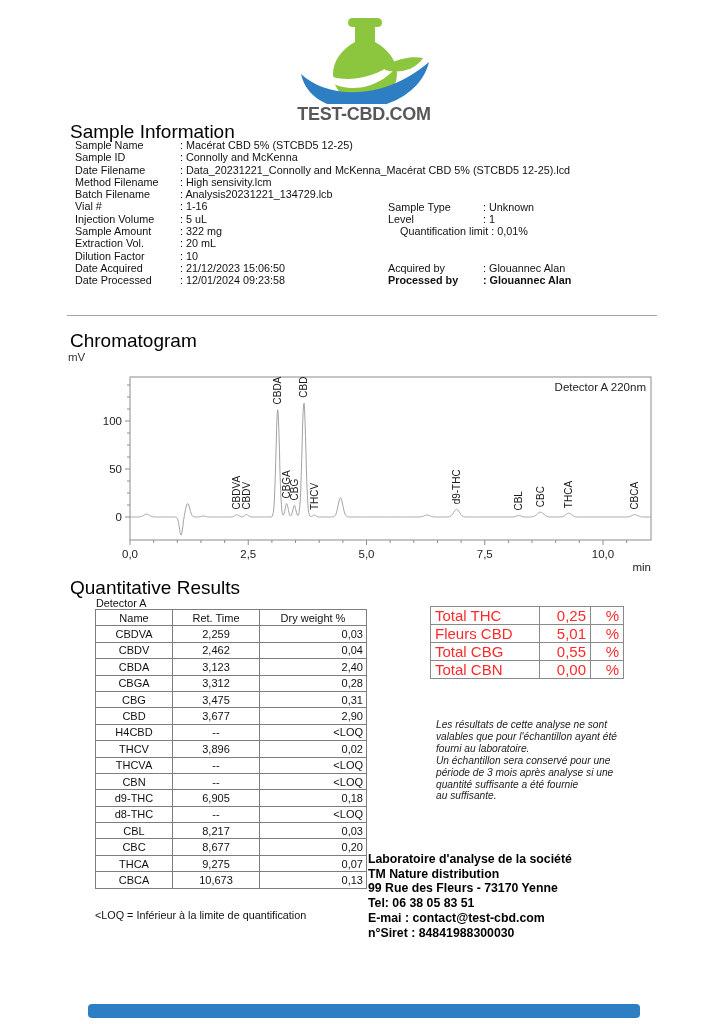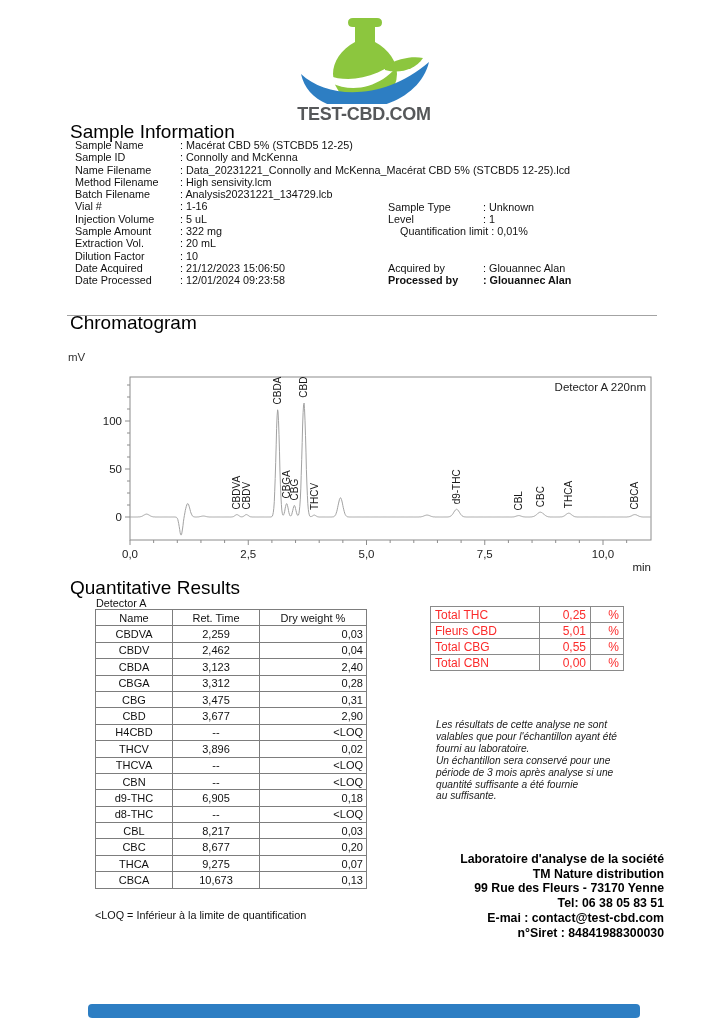--- a/index.html
+++ b/index.html
@@ -23,28 +23,28 @@
   .detector-a { position:absolute; left:96px; top:597px; font-size:10.8px; }
   table.results { position:absolute; left:95px; top:609px; border-collapse:collapse; font-size:11px; }
   table.results td, table.results th { border:1px solid #7d7d7d; height:15.4px; padding:0 3px; font-weight:normal; }
   table.results .c-name  { width:70px;  text-align:center; }
   table.results .c-rt    { width:80px;  text-align:center; }
   table.results .c-dw    { width:100px; text-align:right; }
   table.results th.c-dw  { text-align:center; }
   table.results th.c-rt, table.results th.c-name { text-align:center; }
   .loq-note { position:absolute; left:95px; top:909px; width:268px; font-size:10.8px; }
   
-  table.totals { position:absolute; left:430px; top:606px; border-collapse:collapse; font-size:12px; }
+  table.totals { position:absolute; left:430px; top:606px; border-collapse:collapse; font-size:15px; }
   table.totals td { border:1px solid #8a8a8a; height:15px; padding:0 4px; }
   table.totals .t-label { width:100px; text-align:left; }
   table.totals .t-value { width:42px;  text-align:right; }
   table.totals .t-unit  { width:24px;  text-align:right; }
   
   .disclaimer { position:absolute; left:436px; top:719px; width:230px; font-size:10.2px; font-style:italic; line-height:11.9px; color:#222; }
-  .contact { position:absolute; left:368px; top:852px; width:296px; text-align:right; font-size:12.3px; font-weight:bold; line-height:14.7px; color:#000; }
+  .contact { position:absolute; left:368px; top:852px; width:296px; text-align:left; font-size:12.3px; font-weight:bold; line-height:14.7px; color:#000; }
   .footer-bar { position:absolute; left:88px; top:1004px; width:552px; height:14px; border-radius:4px; }
   svg text { font-family:"Liberation Sans", sans-serif; }
 </style>
 </head>
 <body>
 
 <div class="page">
 
   <div class="logo-wrap">
     <svg width="150" height="90" viewBox="0 0 150 90">
@@ -56,40 +56,40 @@
 
       <path d="M12,60 C40,86 96,86 140,48 C132,82 90,100 52,94 C30,90 16,78 12,60 z" fill="#2d7ec3"></path>
     </svg>
     <div class="logo-text">TEST-CBD.COM</div>
   </div>
 
   <div class="abs h1" style="left:70px; top:121px;">Sample Information</div>
   <div class="info-block">
       <div class="info-row"><span class="info-label">Sample Name</span><span>: Macérat CBD 5% (STCBD5 12-25)</span></div>
       <div class="info-row"><span class="info-label">Sample ID</span><span>: Connolly and McKenna</span></div>
-      <div class="info-row"><span class="info-label">Name Filename</span><span>: Data_20231221_Connolly and McKenna_Macérat CBD 5% (STCBD5 12-25).lcd</span></div>
+      <div class="info-row"><span class="info-label">Date Filename</span><span>: Data_20231221_Connolly and McKenna_Macérat CBD 5% (STCBD5 12-25).lcd</span></div>
       <div class="info-row"><span class="info-label">Method Filename</span><span>: High sensivity.lcm</span></div>
       <div class="info-row"><span class="info-label">Batch Filename</span><span>: Analysis20231221_134729.lcb</span></div>
       <div class="info-row"><span class="info-label">Vial #</span><span>: 1-16</span></div>
       <div class="info-row"><span class="info-label">Injection Volume</span><span>: 5 uL</span></div>
       <div class="info-row"><span class="info-label">Sample Amount</span><span>: 322 mg</span></div>
       <div class="info-row"><span class="info-label">Extraction Vol.</span><span>: 20 mL</span></div>
       <div class="info-row"><span class="info-label">Dilution Factor</span><span>: 10</span></div>
       <div class="info-row"><span class="info-label">Date Acquired</span><span>: 21/12/2023 15:06:50</span></div>
       <div class="info-row"><span class="info-label">Date Processed</span><span>: 12/01/2024 09:23:58</span></div>
       <div class="info-right" style="top: 61.5px;"><span class="info-rlabel">Sample Type</span><span>: Unknown</span></div>
       <div class="info-right" style="top: 73.8px;"><span class="info-rlabel">Level</span><span>: 1</span></div>
       <div class="info-right" style="top: 123px;"><span class="info-rlabel">Acquired by</span><span>: Glouannec Alan</span></div>
       <div class="info-right" style="top: 135.3px; font-weight: bold;"><span class="info-rlabel">Processed by</span><span>: Glouannec Alan</span></div>
       <div class="info-right" style="top: 86.1px; left: 325px;">Quantification limit : 0,01%</div>
     </div>
 
   <div class="divider"></div>
 
-  <div class="abs h1" style="left:70px; top:312px;">Chromatogram</div>
+  <div class="abs h1" style="left:70px; top:330px;">Chromatogram</div>
   <svg class="abs" style="left:0; top:0;" width="724" height="600" viewBox="0 0 724 600" id="chart-svg">
       <rect x="130" y="377" width="521" height="163" fill="none" stroke="#8c8c8c" stroke-width="1"></rect>
       <line x1="125" y1="517" x2="130" y2="517" stroke="#8c8c8c"></line>
       <text x="122" y="521" text-anchor="end" font-size="11.5" fill="#222">0</text>
       <line x1="125" y1="469" x2="130" y2="469" stroke="#8c8c8c"></line>
       <text x="122" y="473" text-anchor="end" font-size="11.5" fill="#222">50</text>
       <line x1="125" y1="421" x2="130" y2="421" stroke="#8c8c8c"></line>
       <text x="122" y="425" text-anchor="end" font-size="11.5" fill="#222">100</text>
       <line x1="127" y1="505" x2="130" y2="505" stroke="#8c8c8c"></line>
       <line x1="127" y1="493" x2="130" y2="493" stroke="#8c8c8c"></line>

